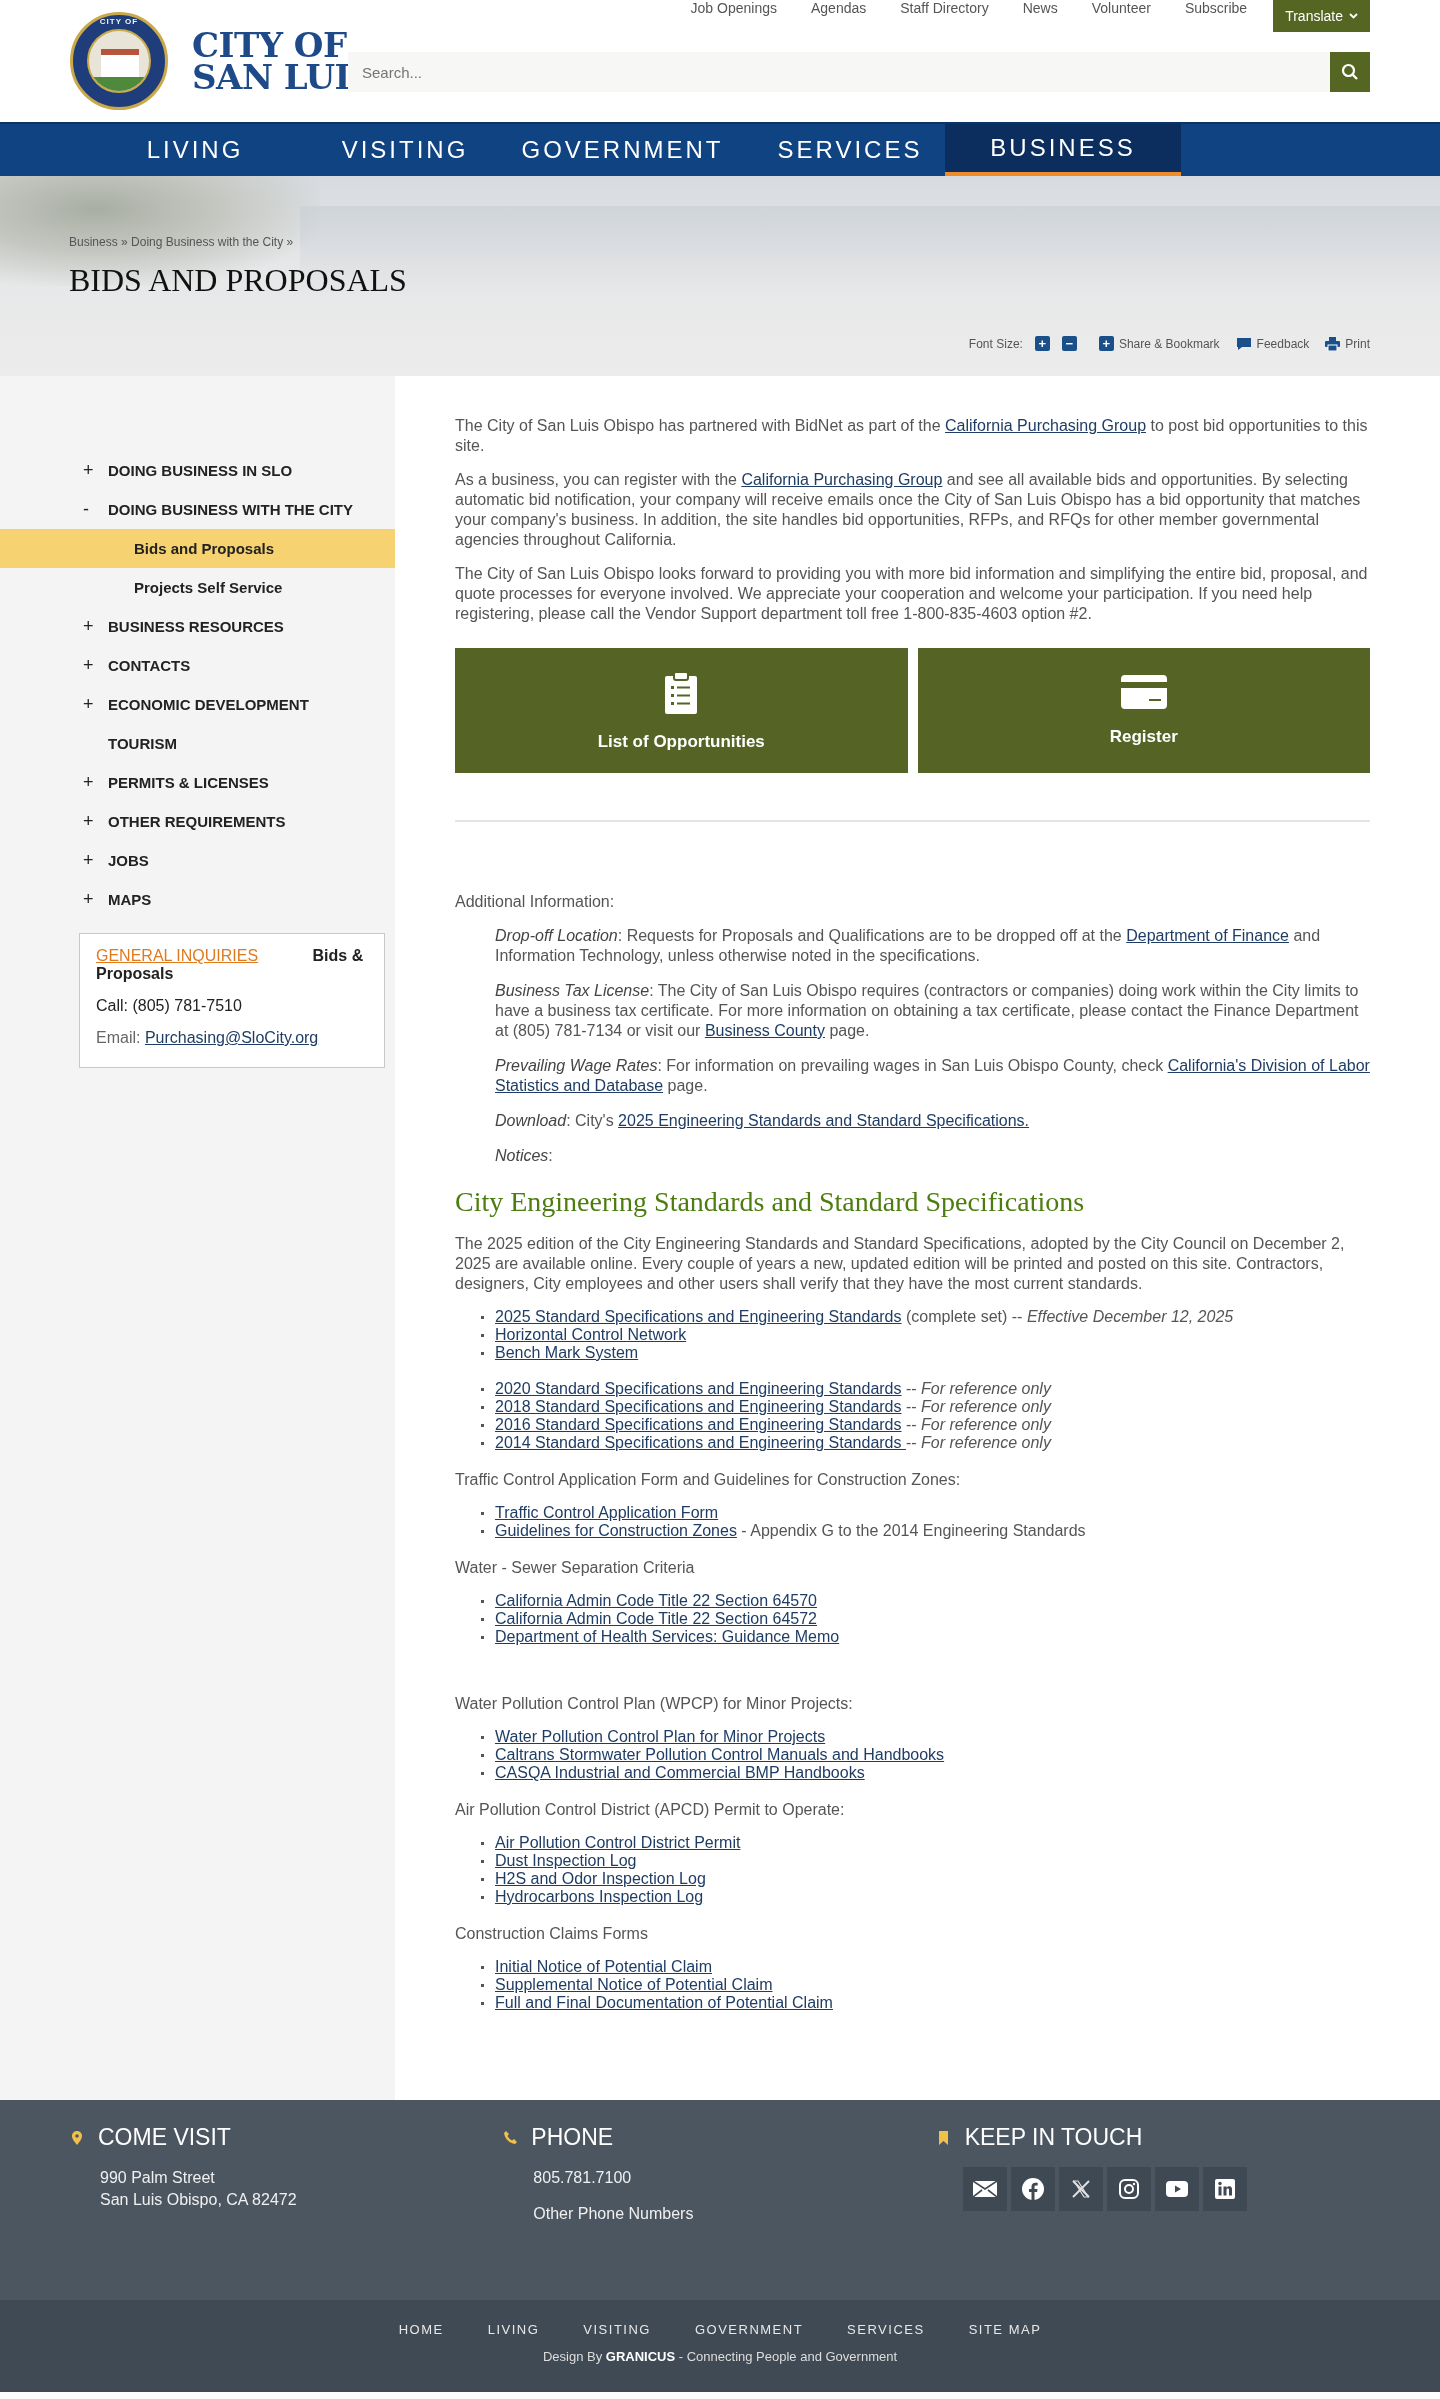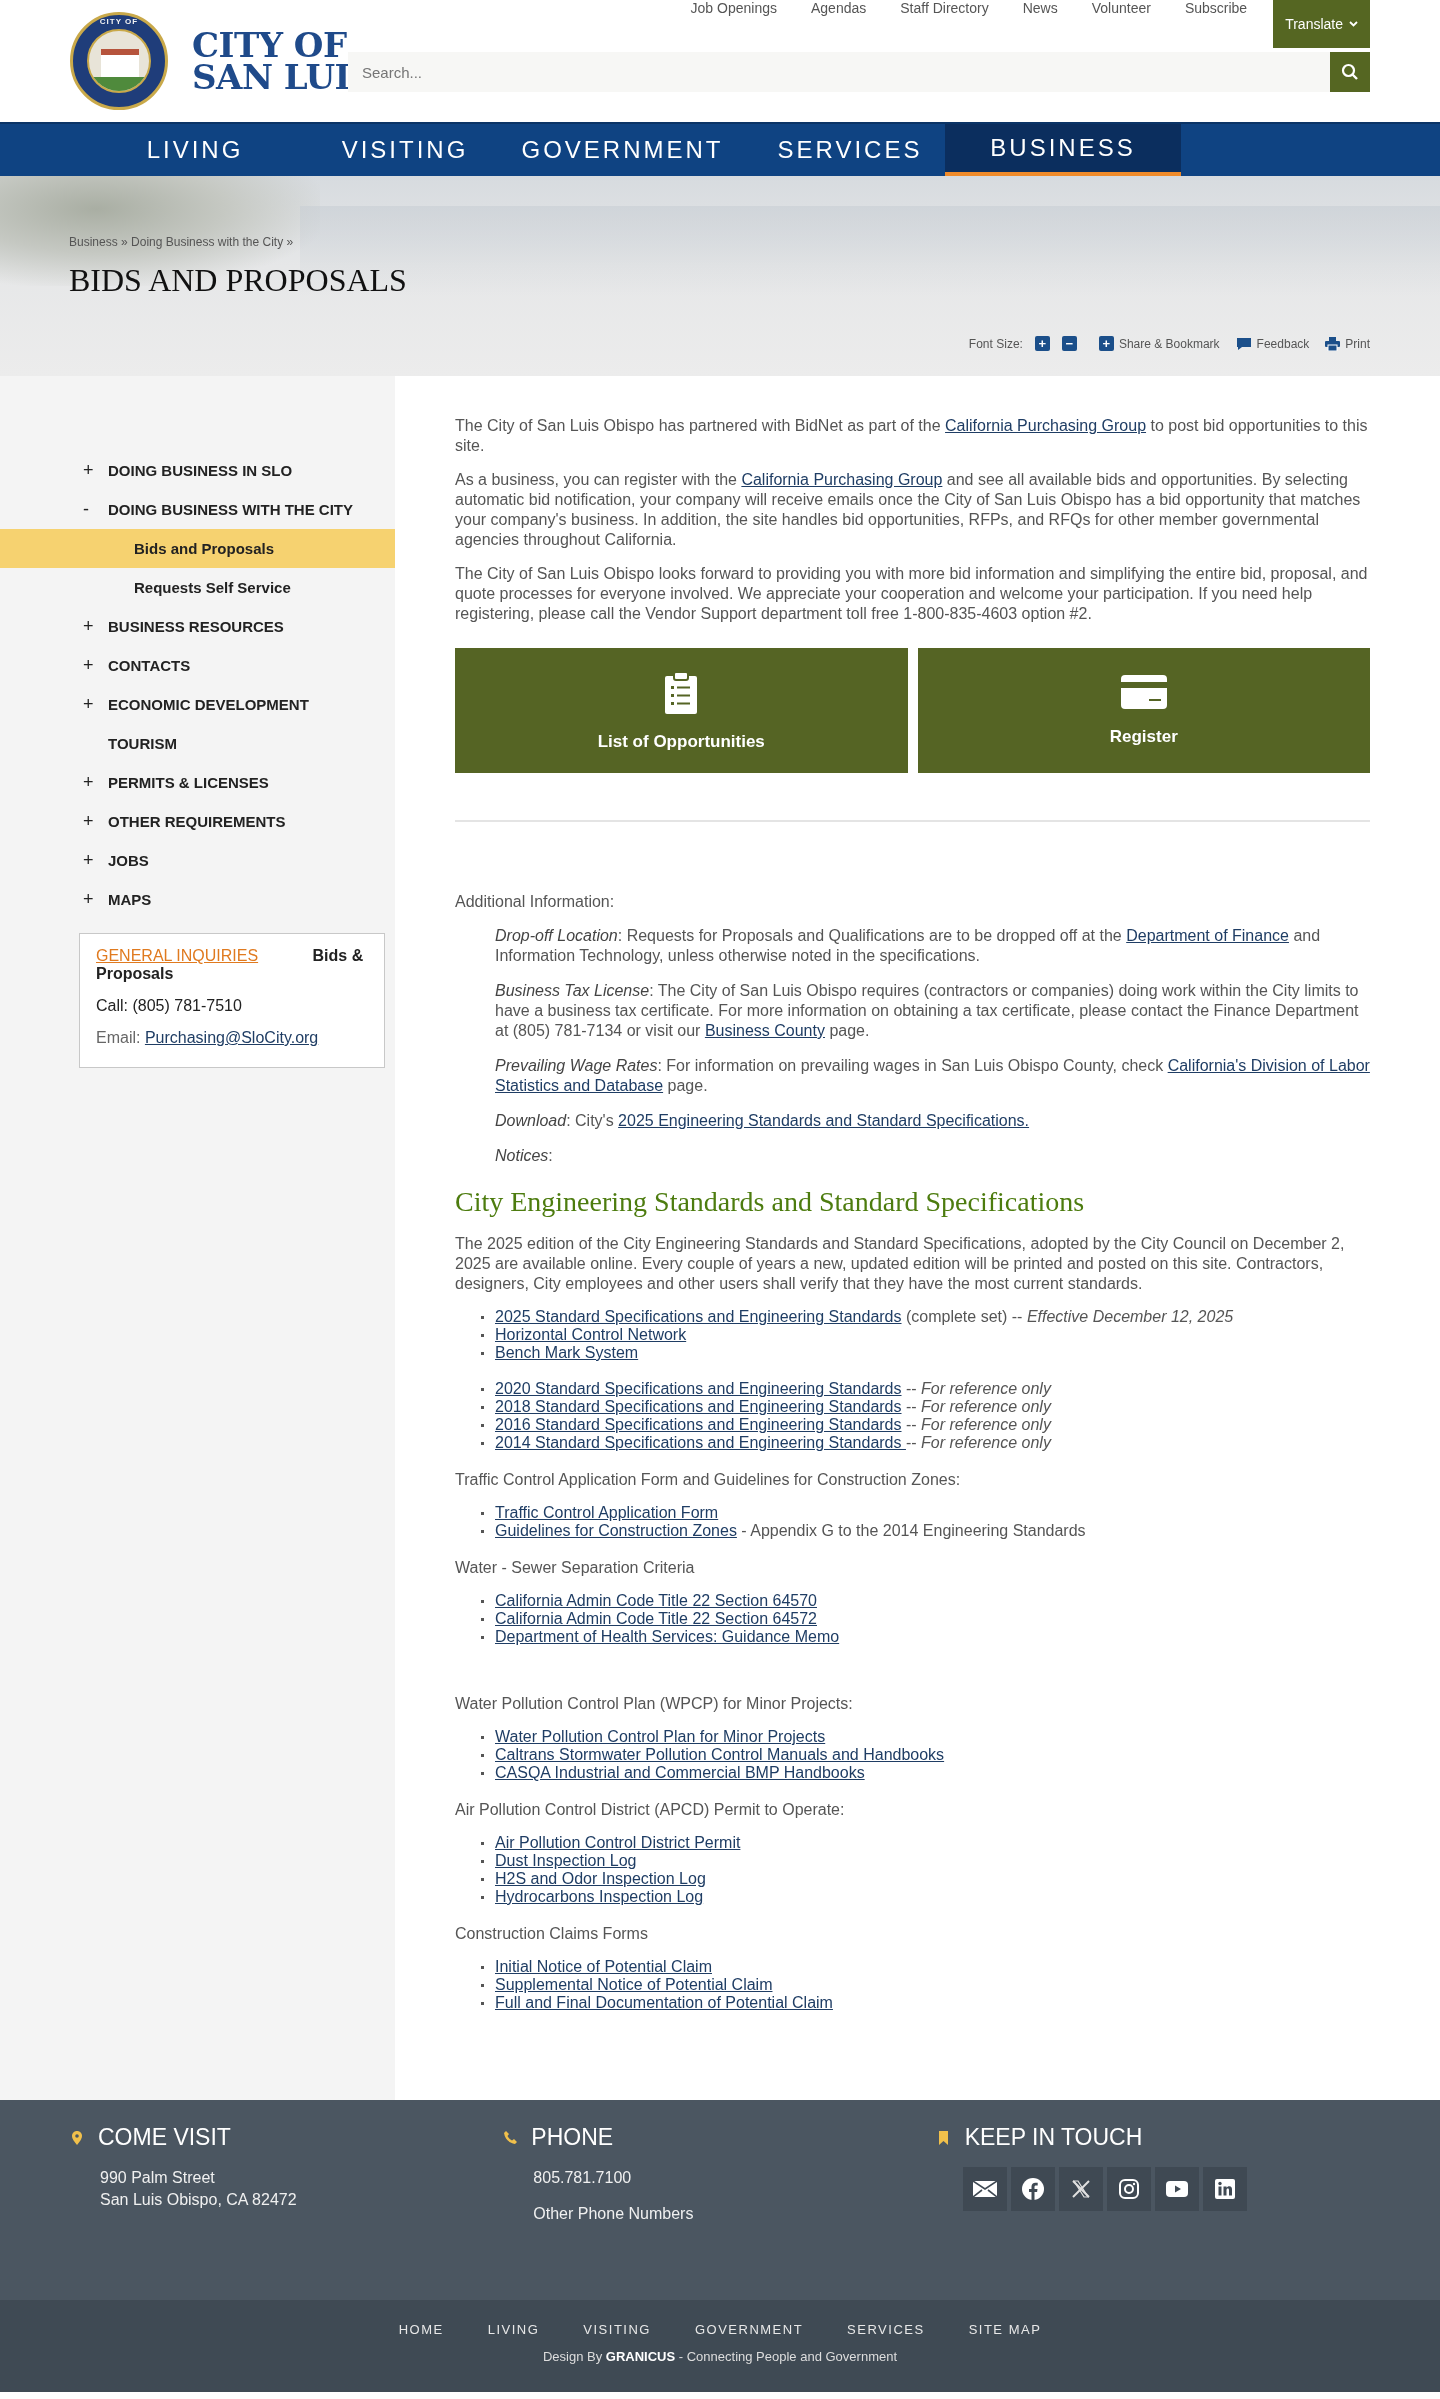--- a/index.html
+++ b/index.html
@@ -12,21 +12,21 @@
   .logo { position: absolute; left: 70px; top: 12px; display: flex; align-items: center; }
   .seal { width: 98px; height: 98px; border-radius: 50%; background: #1f3d7a; border: 3px solid #c9a94a; position: relative; }
   .seal-inner { position: absolute; left: 14px; top: 14px; width: 64px; height: 64px; border-radius: 50%; background: #e8e4d8; border: 2px solid #c9a94a; overflow: hidden; }
   .seal-building { position: absolute; left: 12px; top: 18px; width: 38px; height: 30px; background: #fff; border-top: 6px solid #b6543c; }
   .seal-grass { position: absolute; left: 0; bottom: 0; width: 100%; height: 14px; background: #4f8a3c; }
   .seal-text { position: absolute; left: 0; top: 0; width: 100%; text-align: center; color: #f2f2f2; font-size: 8px; font-weight: bold; letter-spacing: 1px; top: 2px; }
   .wordmark { margin-left: 24px; color: #1f4a8a; font-family: "DejaVu Serif", serif; font-weight: bold; line-height: 0.95; }
   .wordmark div { font-size: 34px; letter-spacing: -0.5px; }
   .utility { position: absolute; top: 0; right: 70px; display: flex; height: 32px; }
   .utility a { color: #555; text-decoration: none; font-size: 14px; margin-left: 34px; }
-  .translate { margin-left: 26px; background: #556622; color: #fff; font-size: 14px; padding: 16px 12px; height: 48px; display: flex; align-items: center; gap: 6px; }
+  .translate { margin-left: 26px; background: #556622; color: #fff; font-size: 14px; padding: 16px 12px; height: 32px; display: flex; align-items: center; gap: 6px; }
   .search { position: absolute; left: 348px; right: 70px; top: 52px; height: 40px; display: flex; }
   .search input { flex: 1; border: none; background: #f7f7f5; font-size: 15px; color: #0369a1; padding: 0 14px; font-family: "Liberation Sans", sans-serif; }
   .search button { width: 40px; height: 40px; background: #556622; border: none; color: #fff; display: flex; align-items: center; justify-content: center; }
 
   
   .mainnav { height: 54px; background: #0f4382; display: flex; padding-left: 70px; border-top: 2px solid #0b3466; }
   .mainnav a { color: #fff; text-decoration: none; font-size: 24px; letter-spacing: 3px; display: flex; align-items: center; justify-content: center; height: 100%; }
   .mainnav a.active { background: #0b2e5e; border-bottom: 4px solid #f08b2a; }
 
   
@@ -183,21 +183,21 @@
           <span>DOING BUSINESS IN SLO</span>
         </li>
       <li>
           <span class="pm">-</span>
           <span>DOING BUSINESS WITH THE CITY</span>
         </li>
       <li class="sub active" style="margin-left:-69px;padding-left:134px">
           <span>Bids and Proposals</span>
         </li>
       <li class="sub">
-          <span>Requests Self Service</span>
+          <span>Projects Self Service</span>
         </li>
       <li>
           <span class="pm">+</span>
           <span>BUSINESS RESOURCES</span>
         </li>
       <li>
           <span class="pm">+</span>
           <span>CONTACTS</span>
         </li>
       <li>

